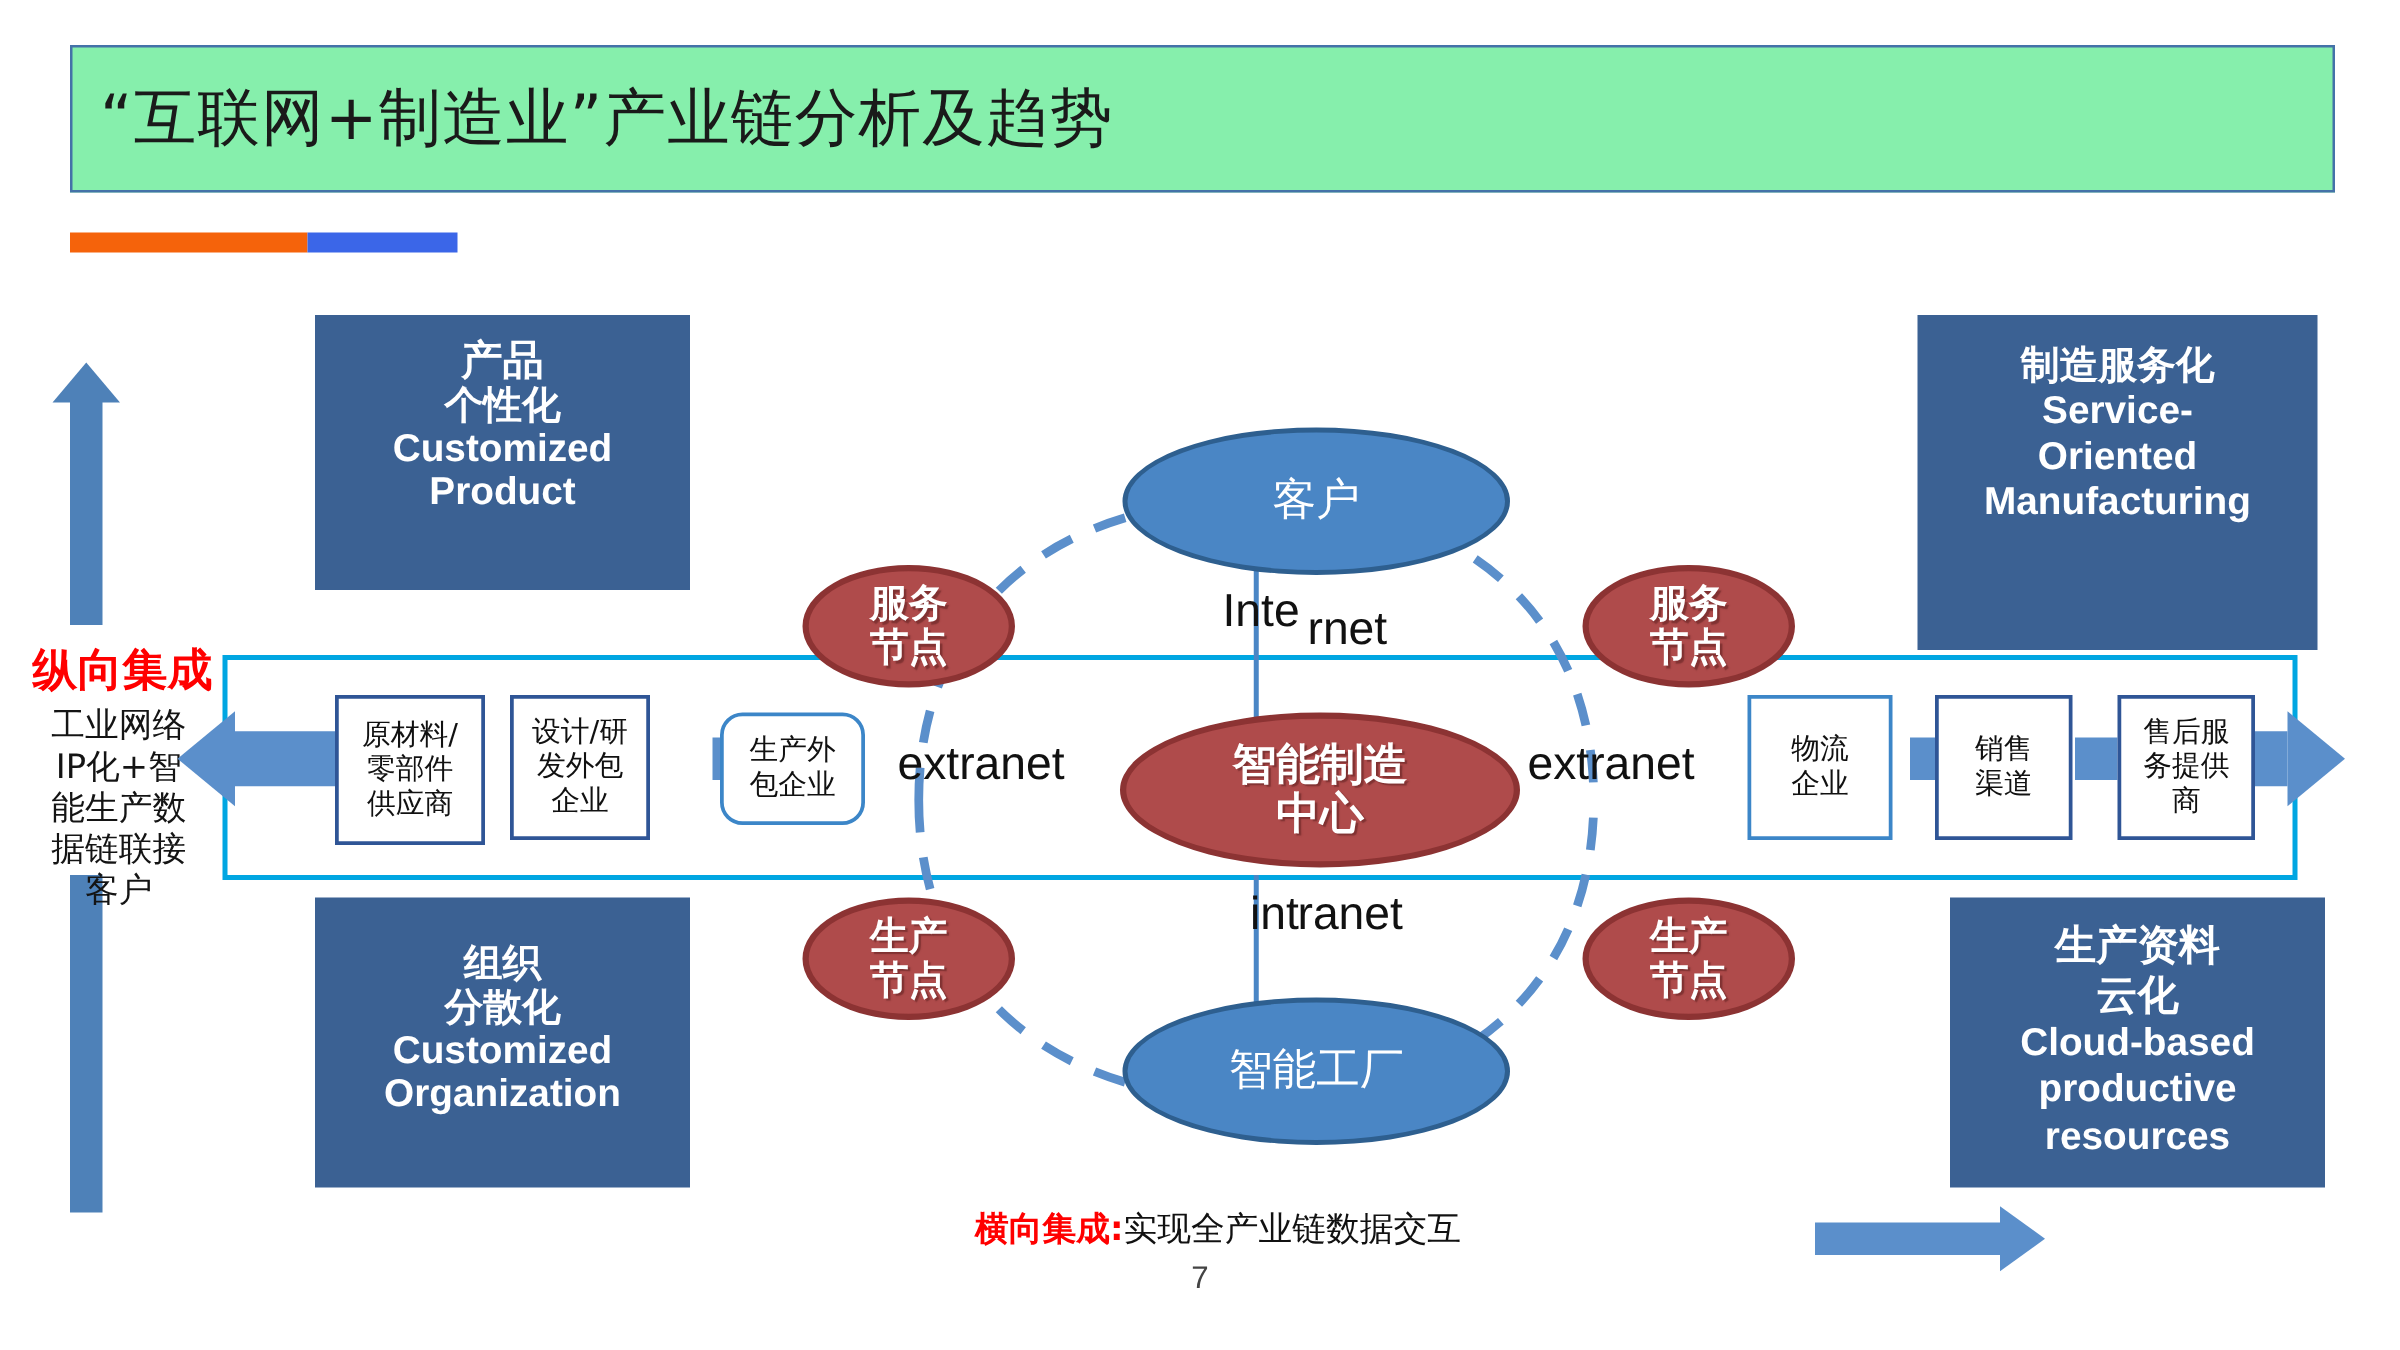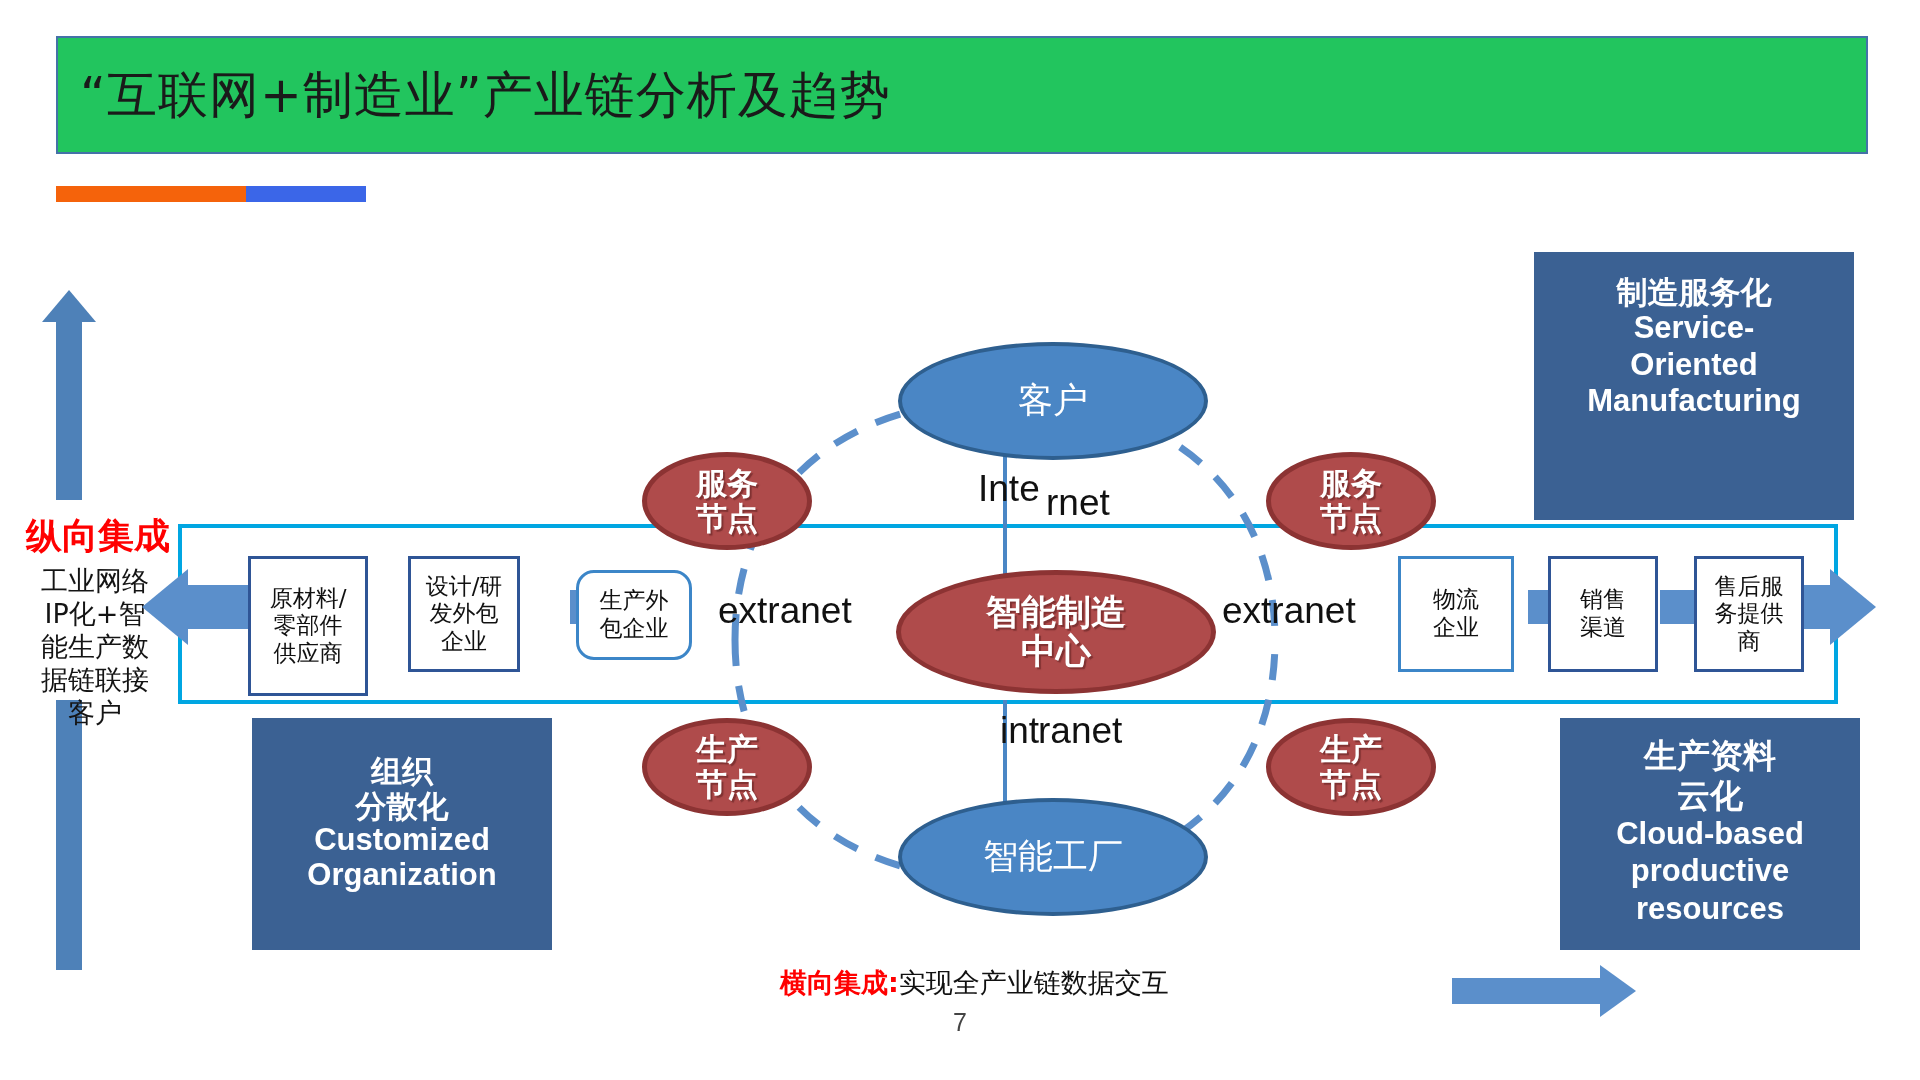--- a/index.html
+++ b/index.html
@@ -20,21 +20,21 @@
 
   
   .title-box {
     position: absolute;
     left: 56px;
     top: 36px;
     width: 1812px;
     height: 118px;
     border: 2px solid #4472a8;
     box-sizing: border-box;
-    background: #22c55e;
+    background: #86efac;
   }
   .title-text {
     position: absolute;
     left: 22px;
     top: 50%;
     transform: translateY(-50%);
     font-family: "DejaVu Sans", sans-serif;
     font-size: 50px;
     font-weight: 400;
     color: #1a1a1a;
@@ -279,20 +279,26 @@
   <div class="v-arrow-down"></div>
   <div class="left-label-red">纵向集成</div>
   <div class="left-label-body">
     <div>工业网络</div>
     <div>IP化+智</div>
     <div>能生产数</div>
     <div>据链联接</div>
     <div>客户</div>
   </div>
 
+  <div class="panel" id="panel-tl">
+    <span class="ln cn cn1">产品</span>
+    <span class="ln cn">个性化</span>
+    <span class="ln en">Customized</span>
+    <span class="ln en">Product</span>
+  </div>
 
   <div class="panel" id="panel-bl">
     <span class="ln cn">组织</span>
     <span class="ln cn">分散化</span>
     <span class="ln en">Customized</span>
     <span class="ln en">Organization</span>
   </div>
 
   <div class="panel" id="panel-tr">
     <span class="ln cn">制造服务化</span>
@@ -312,21 +318,21 @@
   <div class="cyan-band"></div>
 
   <div class="chain-arrow-left"></div>
   <div class="connector" style="left:316px;width:50px;"></div>
   <div class="connector" style="left:446px;width:44px;"></div>
   <div class="connector" style="left:570px;width:44px;"></div>
   <div class="connector" style="left:1660px;width:66px;"></div>
   <div class="connector" style="left:1528px;width:48px;"></div>
   <div class="chain-arrow-right"></div>
 
-  <div class="chain-box" id="cb-l1" style="left:248px;top:556px;width:120px;height:140px;">原材料/<br>零部件<br>供应商</div>
+  <div class="chain-box" id="cb-l1" style="left:268px;top:556px;width:120px;height:120px;">原材料/<br>零部件<br>供应商</div>
   <div class="chain-box" id="cb-l2" style="left:408px;top:556px;width:112px;height:116px;">设计/研<br>发外包<br>企业</div>
   <div class="chain-box light" id="cb-l3" style="left:576px;top:570px;width:116px;height:90px;border-radius:18px;">生产外<br>包企业</div>
 
   <div class="chain-box light" id="cb-r1" style="left:1398px;top:556px;width:116px;height:116px;">物流<br>企业</div>
   <div class="chain-box" id="cb-r2" style="left:1548px;top:556px;width:110px;height:116px;">销售<br>渠道</div>
   <div class="chain-box" id="cb-r3" style="left:1694px;top:556px;width:110px;height:116px;">售后服<br>务提供<br>商</div>
 
   <svg id="lobes" viewBox="0 0 1920 1080">
     <g fill="none" stroke="#5B8FCB" stroke-width="7" stroke-dasharray="26 20" stroke-linecap="butt">
       <path d="M 735,640 C 735,500 830,400 1005,400"></path>

